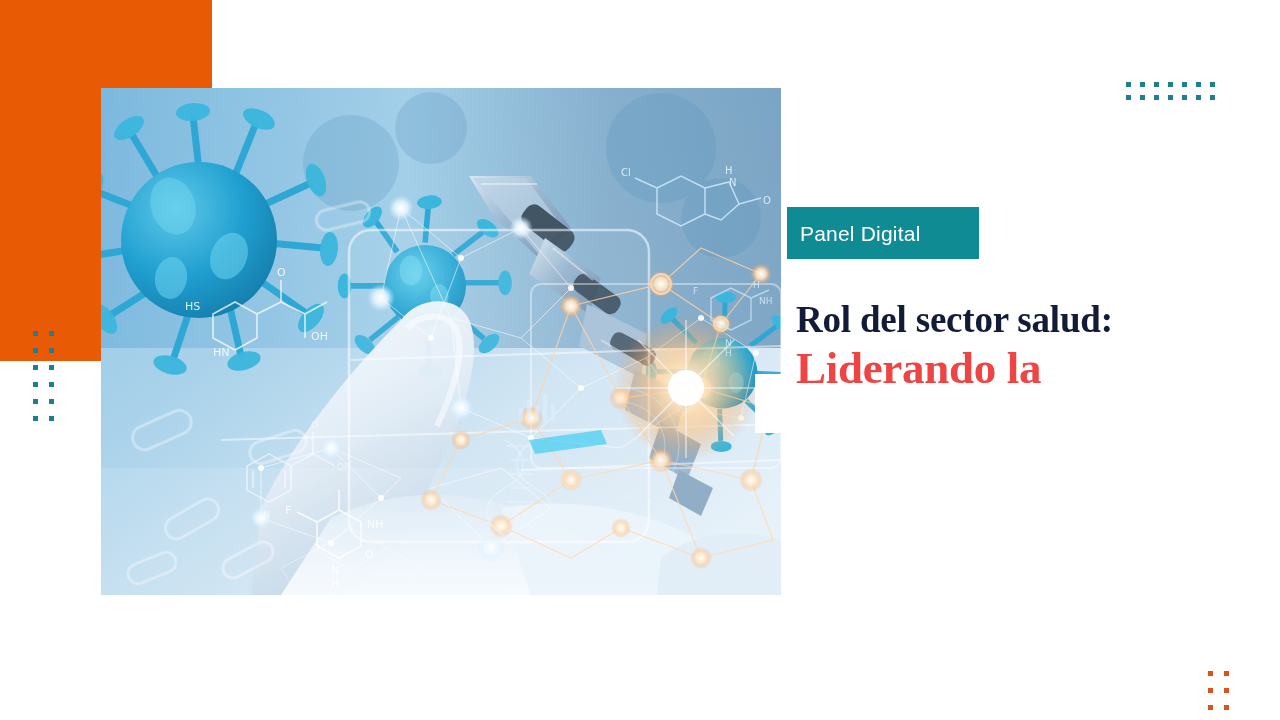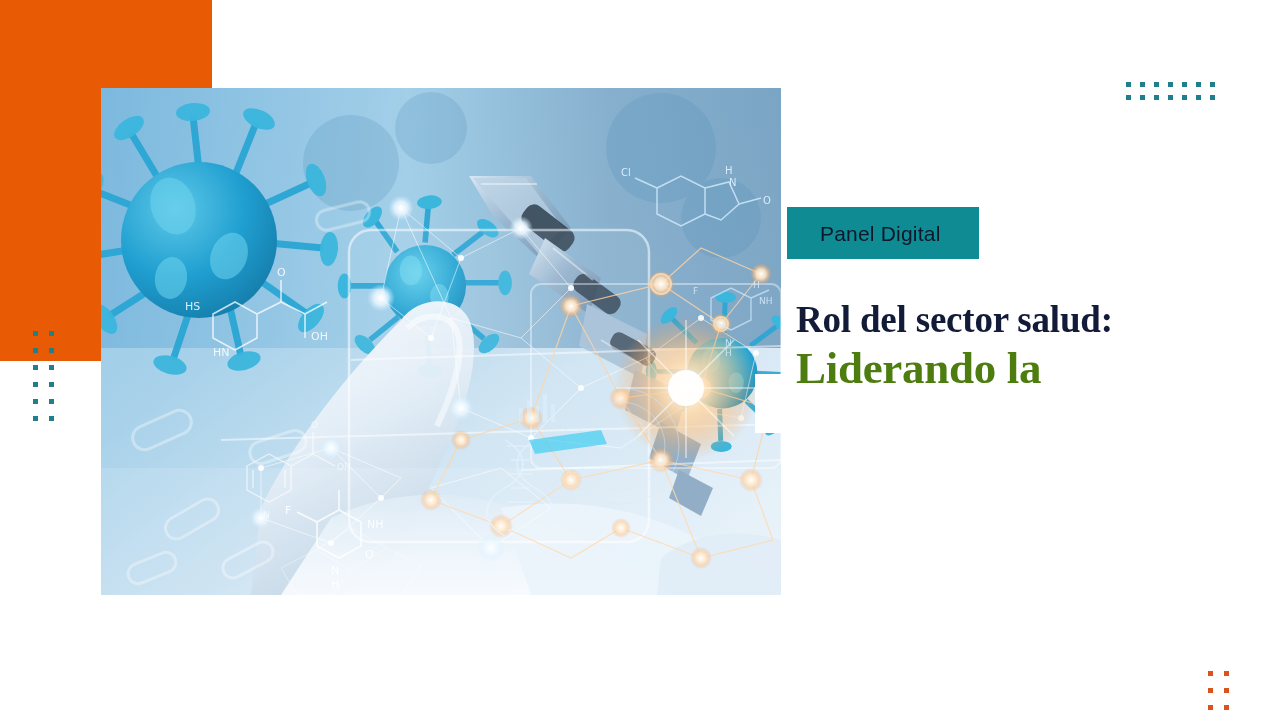--- a/index.html
+++ b/index.html
@@ -77,26 +77,26 @@
   
   .tag {
     position:absolute;
     left:787px; top:207px;
     width:192px; height:52px;
     background:#0E8B93;
     z-index:6;
     display:flex; align-items:center;
   }
   .tag-label {
-    color:#0f172a;
+    color:#ffffff;
     font-family:"Liberation Sans", sans-serif;
     font-size:21px;
     font-weight:400;
     letter-spacing:.2px;
-    padding-left:33px;
+    padding-left:13px;
     line-height:1;
   }
 
   
   .headline {
     position:absolute;
     left:796px; top:300px;
     width:450px;
     z-index:6;
     font-family:"Liberation Serif", serif;
@@ -104,21 +104,21 @@
   .headline .line1 {
     color:#121C38;
     font-size:37px;
     font-weight:700;
     line-height:1.08;
     letter-spacing:-0.2px;
     white-space:nowrap;
   }
   .headline .line2,
   .headline .line3 {
-    color:#4d7c0f;
+    color:#ef4444;
     font-size:45px;
     font-weight:700;
     line-height:1.08;
     letter-spacing:-0.3px;
     white-space:nowrap;
   }
   .headline .line2 { margin-top:4px; }
 
   
   .footer {

